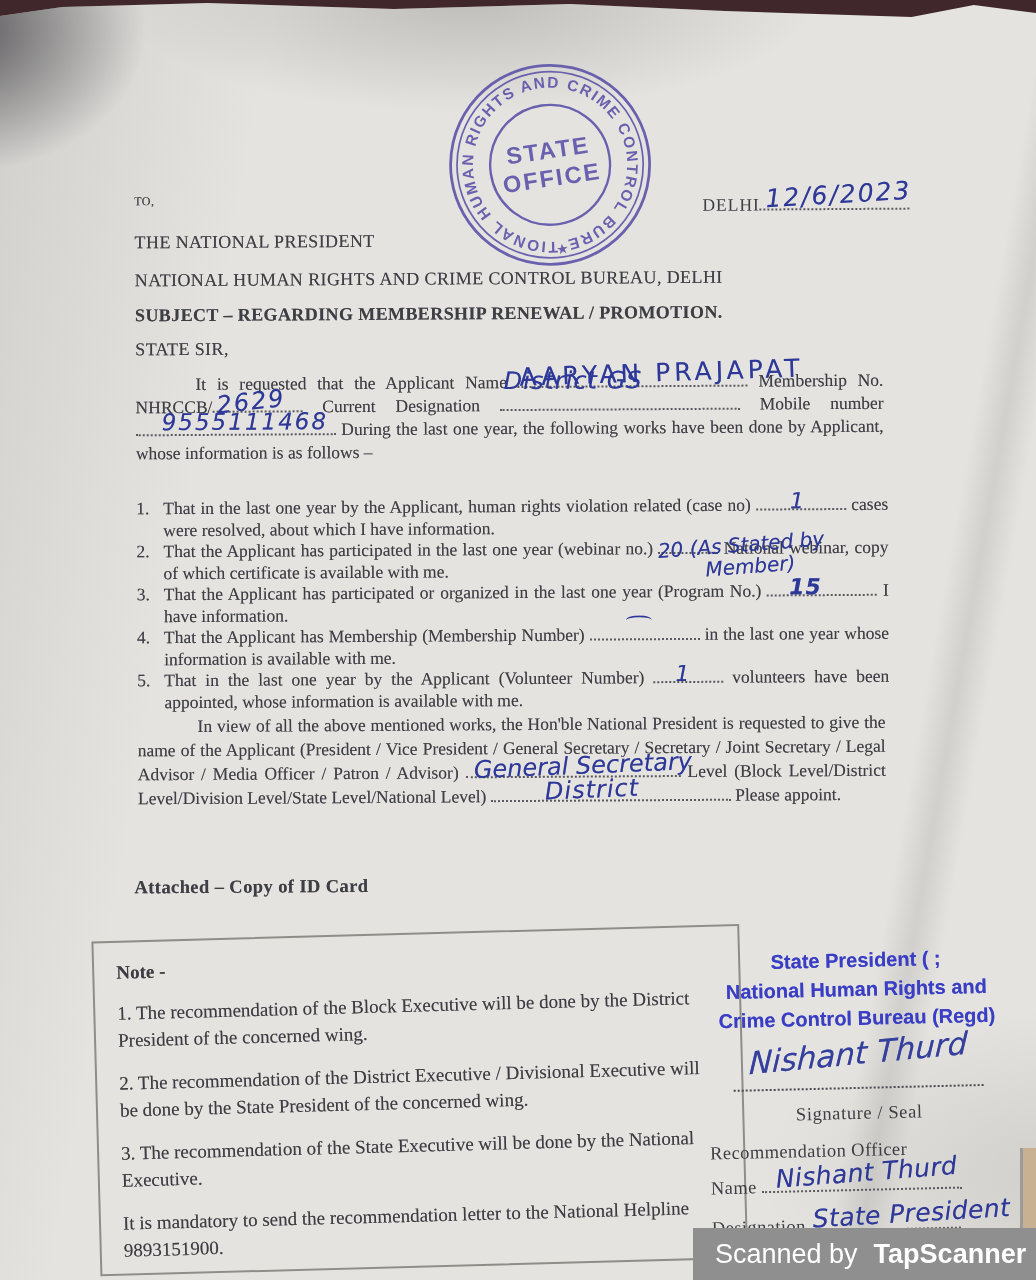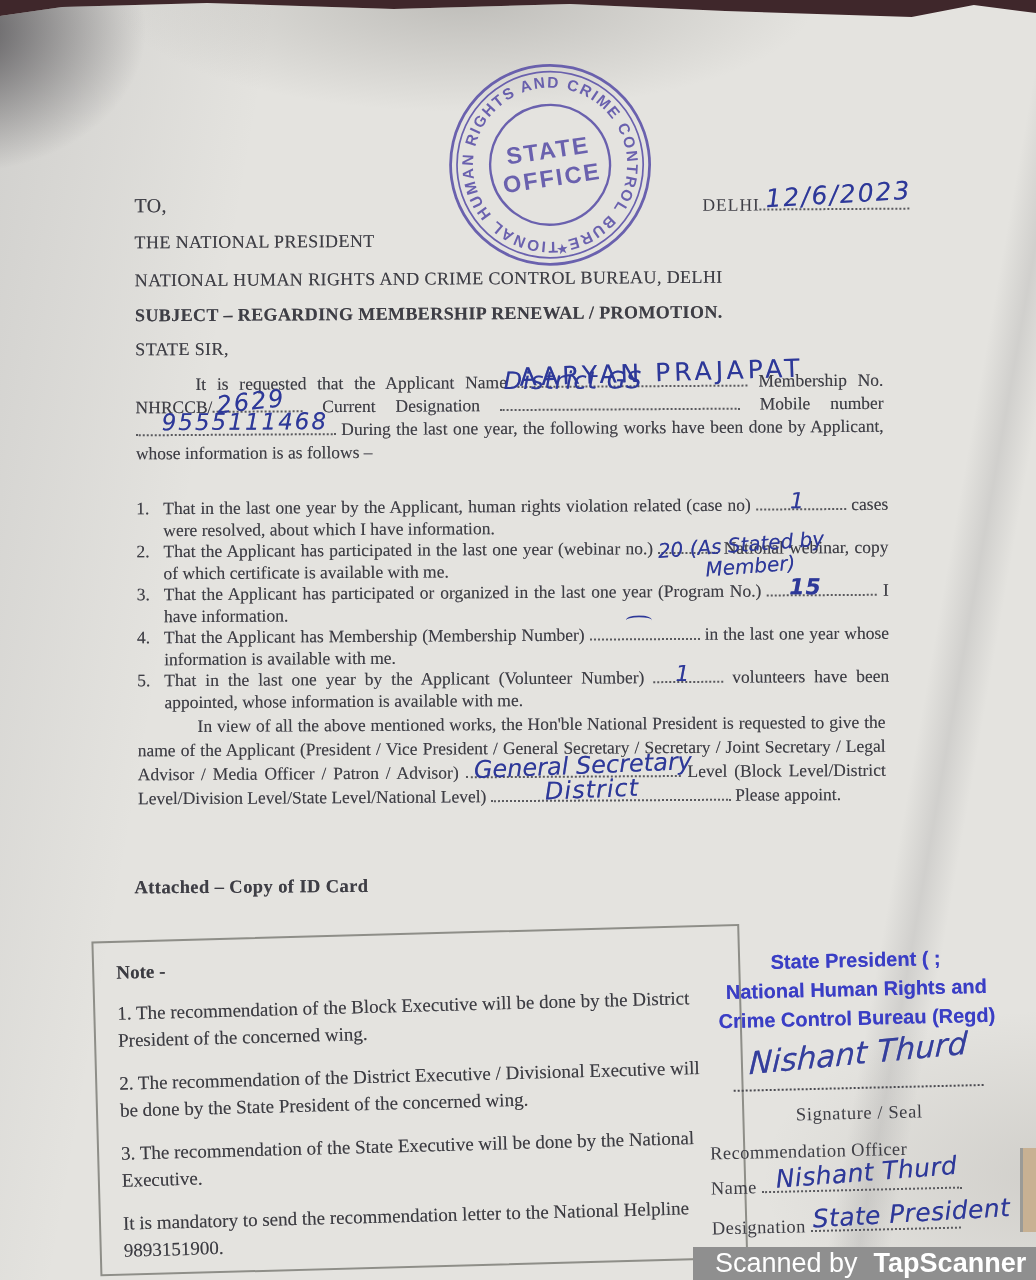--- a/index.html
+++ b/index.html
@@ -17,21 +17,21 @@
       radial-gradient(420px 240px at 102% 92%, rgba(120,115,108,.18), transparent 70%),
       linear-gradient(#e4e3df,#e4e3df);
     clip-path:polygon(0 16px,6% 7px,20% 3px,38% 9px,55% 4px,70% 11px,88% 17px,94% 5px,100% 13px,100% 100%,0 100%);
   }
   .sliver-tan{position:absolute;right:0;top:1148px;width:13px;height:84px;background:#c8b193;}
   .sliver-line{position:absolute;right:13px;top:1148px;width:3px;height:84px;background:#9b9b97;}
 
   .content{position:absolute;inset:0;transform:rotate(-0.35deg);color:#3e3e45;}
 
   
-  .t{position:absolute;font-size:20px;letter-spacing:.4px;white-space:nowrap;
+  .t{position:absolute;font-size:12px;letter-spacing:.4px;white-space:nowrap;
      text-shadow:0 0 .5px rgba(62,62,70,.55);}
   .para{position:absolute;font-size:17.5px;line-height:23px;text-align:justify;
         text-shadow:0 0 .5px rgba(62,62,70,.5);}
   .bold{font-weight:bold;}
 
   
   .leader{display:inline-block;position:relative;vertical-align:baseline;
           border-bottom:2px dotted #5a5a5e;height:13px;}
   .w60{width:60px;}.w90{width:90px;}.w110{width:110px;font-weight:bold;}.w150{width:150px;}
   .w200{width:200px;}.w215{width:215px;}.w230{width:230px;}.w240{width:240px;}.w70{width:70px;}
@@ -80,21 +80,21 @@
   .fieldline{position:relative;font-size:18.5px;margin-top:14px;letter-spacing:.4px;height:26px;}
   .fieldline .leader{height:11px;}
   .hw-sname{left:14px;bottom:2px;font-size:25px;font-style:italic;transform:rotate(-3deg);}
   .hw-sdesig{left:2px;bottom:0;font-size:25px;font-style:italic;transform:rotate(-2deg);}
 
   
   .stamp{position:absolute;left:446px;top:58px;width:214px;height:214px;opacity:.88;
          transform:rotate(-8deg);}
 
   
-  .scanbar{position:absolute;left:693px;bottom:0;width:343px;height:33px;background:#8f8f8f;
+  .scanbar{position:absolute;left:693px;bottom:0;width:343px;height:52px;background:#8f8f8f;
            display:flex;align-items:center;padding-left:22px;box-sizing:border-box;
            font-family:"Liberation Sans","DejaVu Sans",sans-serif;color:#fff;font-size:27px;}
   .scanbar b{margin-left:16px;}
 
   .dateline{position:absolute;left:705px;top:196px;font-size:17.5px;letter-spacing:1px;}
 </style>
 </head>
 <body>
 
 <div class="stage">

